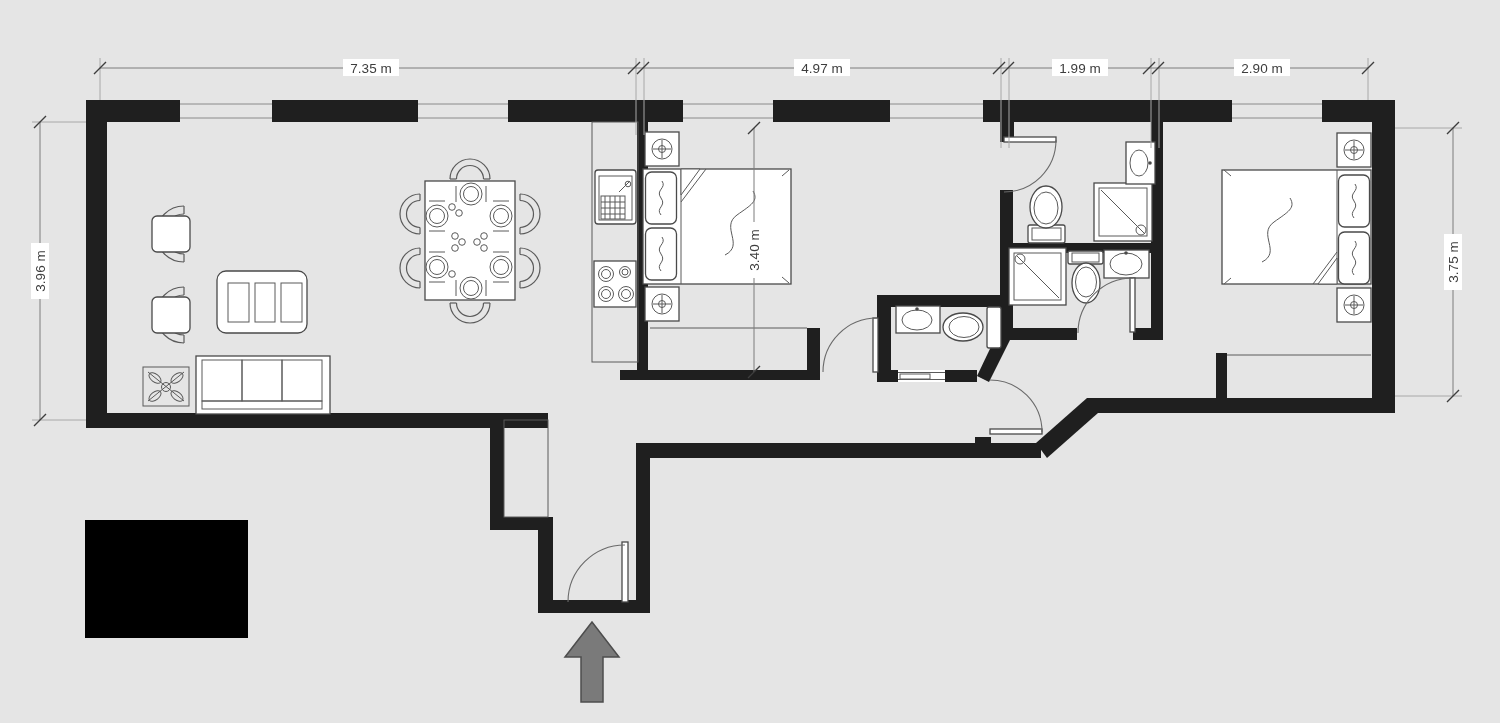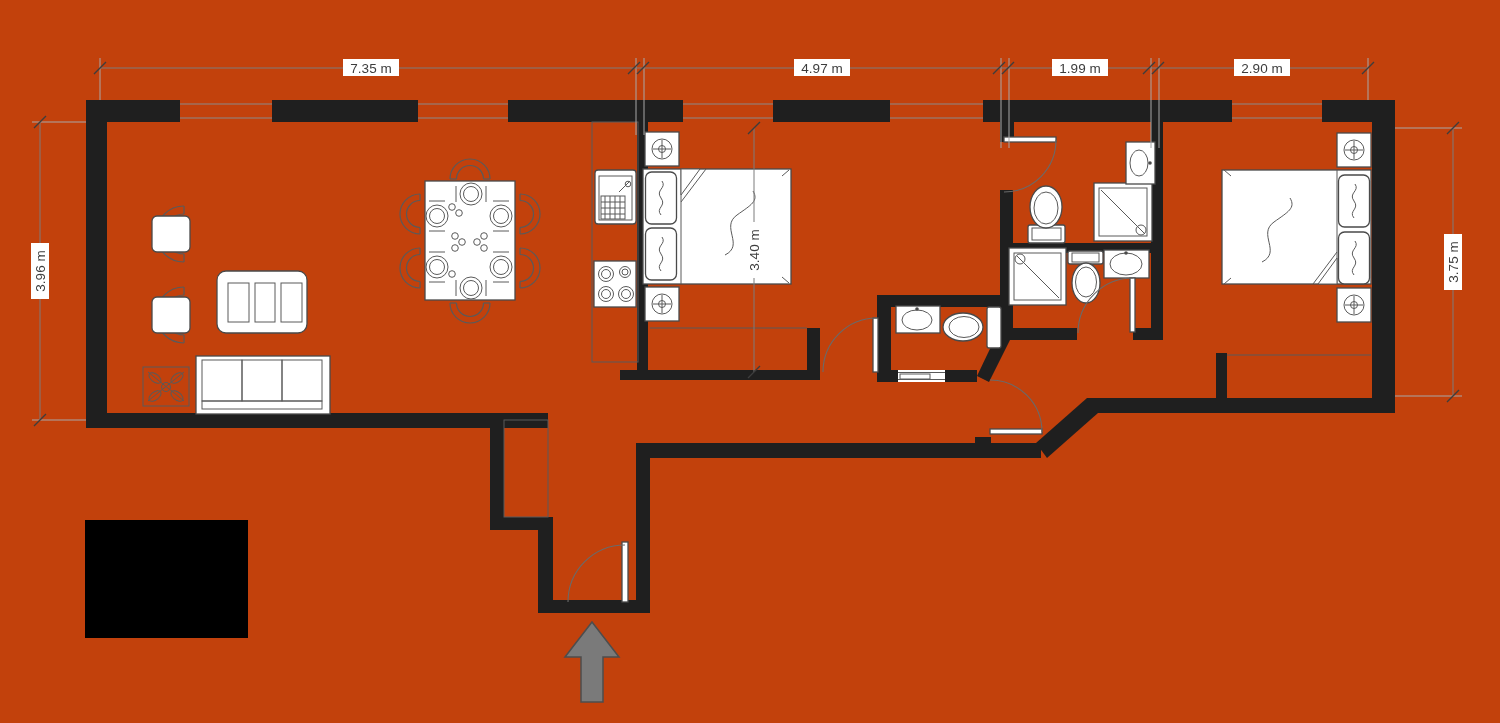--- a/index.html
+++ b/index.html
@@ -1,16 +1,16 @@
 <!DOCTYPE html>
 <html><head>
 <meta charset="utf-8">
 <style>
   html,body{margin:0;padding:0;background:#fff;}
-  .stage{position:relative;width:1500px;height:723px;background:#c2410c;overflow:hidden;}
+  .stage{position:relative;width:1500px;height:723px;background:#e5e5e5;overflow:hidden;}
   svg{display:block;}
   text{font-family:"Liberation Sans","DejaVu Sans",sans-serif;font-size:13.5px;fill:#3d3d3d;}
   .wall{fill:#1f1f1f;stroke:none;}
   .furn{fill:#fff;stroke:#4a4a4a;stroke-width:1.3;}
   .furnThin{fill:none;stroke:#5a5a5a;stroke-width:1;}
   .line{stroke:#5a5a5a;stroke-width:1.2;fill:none;}
   .thin{stroke:#8a8a8a;stroke-width:1;fill:none;}
   .dimline{stroke:#7c7c7c;stroke-width:1;fill:none;}
   .ext{stroke:#a8a8a8;stroke-width:1;fill:none;}
   .tick{stroke:#3d3d3d;stroke-width:1.4;fill:none;}

